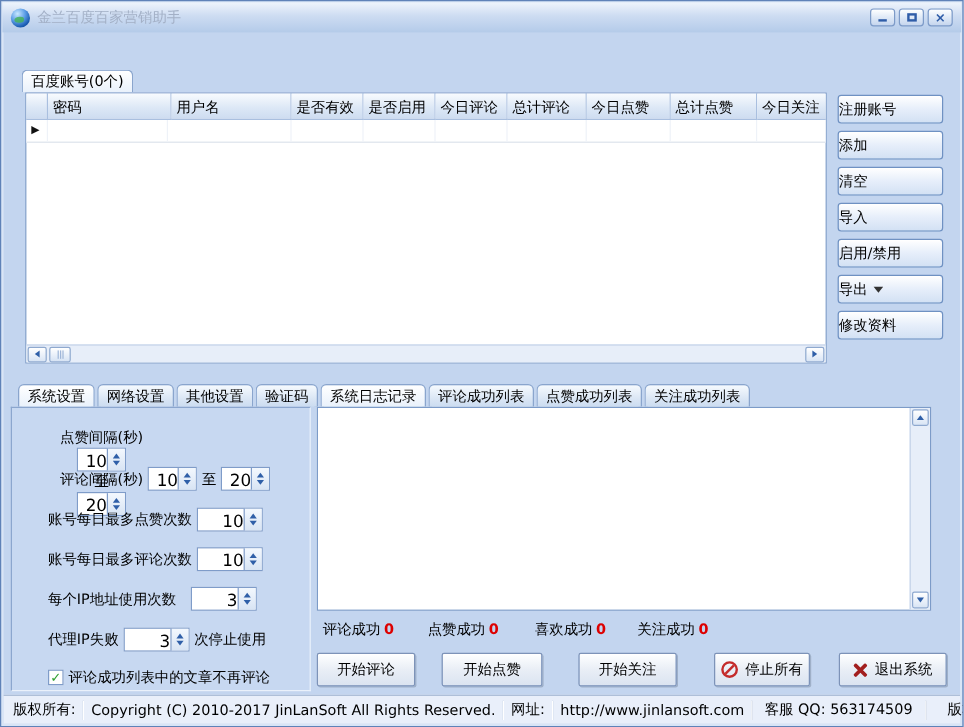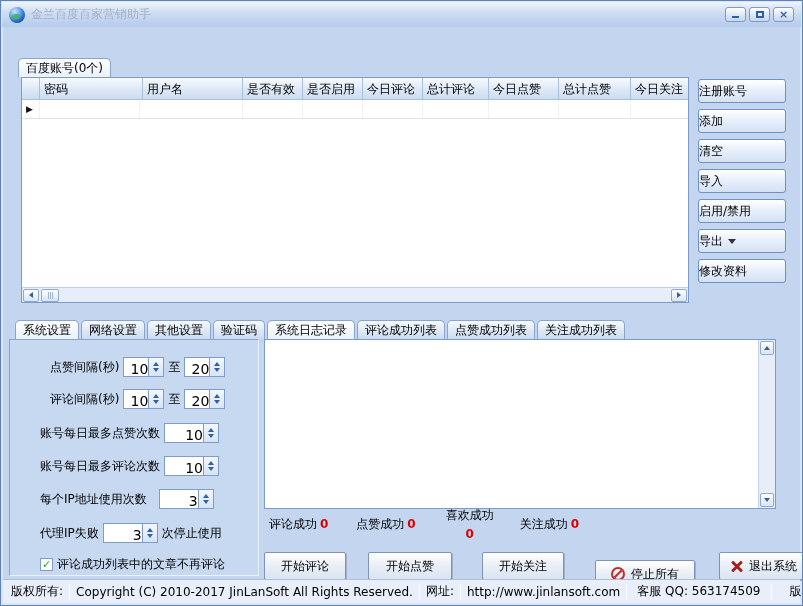--- a/index.html
+++ b/index.html
@@ -92,28 +92,28 @@
   .log-box { position:absolute; left:263px; top:338px; width:512px; height:170px; background:#fff;
              border:1px solid #7c9bc8; }
   .vscroll { position:absolute; right:0; top:0; bottom:0; width:17px; background:#e7eef9; border-left:1px solid #c3d2e8; }
   .vbtn { position:absolute; left:1px; right:1px; height:14px; border:1px solid #8fa9cf; border-radius:2px;
           background:linear-gradient(#fff,#d9e5f5); display:flex; align-items:center; justify-content:center; }
   .vbtn.up { top:1px; } .vbtn.down { bottom:1px; }
 
   .stats { position:absolute; left:268px; top:514px; display:flex; align-items:center; height:18px; }
   .stat { display:flex; align-items:center; gap:3px; }
   .stat .val { color:#dd0000; font-weight:bold; }
-  .stat.m1 { margin-right:28px; } .stat.m2 { margin-right:30px; } .stat.m3 { margin-right:26px;flex-direction:column; }
+  .stat.m1 { margin-right:28px; } .stat.m2 { margin-right:30px; } .stat.m3 { margin-right:26px; }
 
   .run-btns { position:absolute; left:263px; top:543px; display:flex; align-items:center; }
   .run-btn { height:28px; border:1px solid #7d93b8; border-radius:2px;
              background:linear-gradient(#feffff,#e9eef6 50%,#dbe4f1);
              box-shadow:inset 0 1px 0 #fff, 1px 1px 0 #9fb0c8;
              display:flex; align-items:center; justify-content:center; gap:6px; font-size:12px; }
-  .w82{width:82px;} .w84{width:84px;} .w100{width:100px;margin-top:16px;} .w90{width:90px;}
+  .w82{width:82px;} .w84{width:84px;} .w100{width:80px;} .w90{width:90px;}
   .ml22{margin-left:22px;} .ml30{margin-left:30px;} .ml31{margin-left:31px;} .ml24{margin-left:24px;}
   .icon-stop { width:14px; height:14px; border:2px solid #c42b2b; border-radius:50%; position:relative; flex:none; }
   .icon-stop::after { content:''; position:absolute; left:0; top:4px; width:10px; height:2px;
                       background:#c42b2b; transform:rotate(-45deg); }
   .icon-exit { width:12px; height:12px; position:relative; flex:none; }
   .icon-exit::before, .icon-exit::after { content:''; position:absolute; left:-1px; top:5px;
       width:14px; height:3px; background:#a21f1f; border-radius:1px; }
   .icon-exit::before { transform:rotate(45deg); } .icon-exit::after { transform:rotate(-45deg); }
 
   
@@ -215,21 +215,21 @@
   </div>
 
   <div class="settings-tabs">
     <div class="tab small active">系统设置</div>
     <div class="tab small">网络设置</div>
     <div class="tab small">其他设置</div>
     <div class="tab small">验证码</div>
   </div>
   <div class="settings-panel">
 
-    <div class="srow" style="top:16px; left:40px;">
+    <div class="srow" style="top:16px; left:40px;flex-direction:column;">
       <span class="slabel">点赞间隔(秒)</span>
       <span class="spin">
         <span class="spin-val">10</span>
         <span class="spin-btn">
             <i class="tri-u"></i>
             <i class="tri-d"></i>
           </span>
       </span>
       <span class="slabel">至</span>
       <span class="spin">

